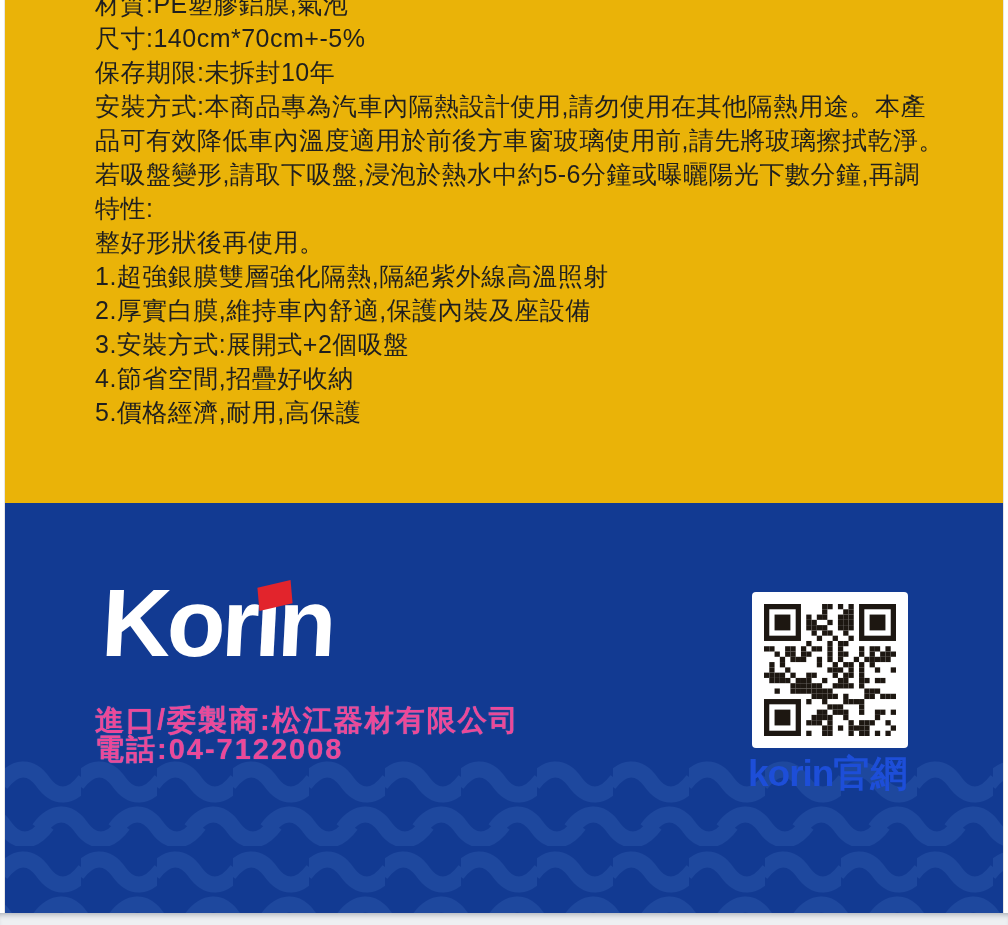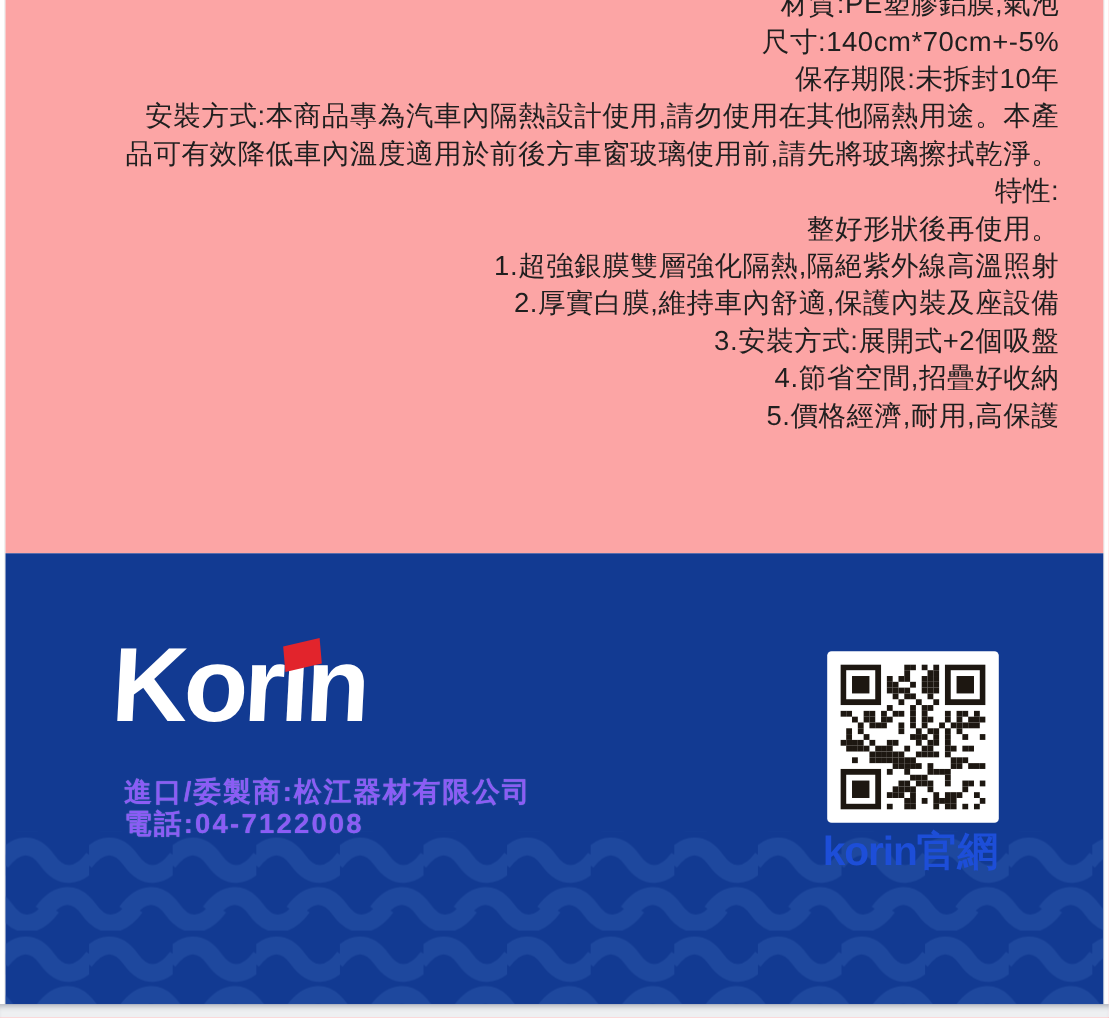--- a/index.html
+++ b/index.html
@@ -9,21 +9,21 @@
     background:#ffffff;
     font-family:"Liberation Sans","DejaVu Sans",sans-serif;
   }
   .edge { position:absolute; top:0; width:1px; height:913px; background:#e6e6e6; }
   .edge-left  { left:4px; }
   .edge-right { left:1003px; }
 
   
   .info-area {
     position:absolute; left:5px; top:0; width:998px; height:503px;
-    background:#fca5a5; overflow:hidden;text-align:right;
+    background:#eab308; overflow:hidden;
   }
   .info-text {
     position:absolute; left:90px; top:-13px; right:40px;
     color:#1f1f1f; font-size:25px; line-height:34px;
     letter-spacing:0.5px;
   }
   .info-line { white-space:nowrap; }
 
   
   .footer {
@@ -39,23 +39,23 @@
     transform:skewX(-3deg);
     white-space:nowrap;
   }
   .brand-accent {
     position:absolute; left:258px; top:584px;
     width:34px; height:23px; background:#e2242c;
     transform:rotate(-13deg) skewX(-8deg);
   }
 
   .company-block {
-    position:absolute; left:113px; top:706px;
-    color:#8b5cf6; font-weight:bold;
-    font-size:25px; line-height:29px; letter-spacing:2px;
+    position:absolute; left:95px; top:706px;
+    color:#ec4899; font-weight:bold;
+    font-size:29px; line-height:29px; letter-spacing:2px;
     text-shadow:0 0 1px rgba(255,255,255,0.4);
   }
   .company-line { white-space:nowrap; }
 
   .qr-box {
     position:absolute; left:752px; top:592px;
     width:156px; height:156px; background:#ffffff;
     border-radius:4px; padding:12px;
   }
   .qr-box svg { display:block; width:132px; height:132px; }
@@ -81,20 +81,21 @@
 <div class="edge edge-left"></div>
 <div class="edge edge-right"></div>
 
 <div class="info-area">
   <div class="info-text">
     <div class="info-line">材質:PE塑膠鋁膜,氣泡</div>
     <div class="info-line">尺寸:140cm*70cm+-5%</div>
     <div class="info-line">保存期限:未拆封10年</div>
     <div class="info-line">安裝方式:本商品專為汽車內隔熱設計使用,請勿使用在其他隔熱用途。本產</div>
     <div class="info-line">品可有效降低車內溫度適用於前後方車窗玻璃使用前,請先將玻璃擦拭乾淨。</div>
+    <div class="info-line">若吸盤變形,請取下吸盤,浸泡於熱水中約5-6分鐘或曝曬陽光下數分鐘,再調</div>
     <div class="info-line">特性:</div>
     <div class="info-line">整好形狀後再使用。</div>
     <div class="info-line">1.超強銀膜雙層強化隔熱,隔絕紫外線高溫照射</div>
     <div class="info-line">2.厚實白膜,維持車內舒適,保護內裝及座設備</div>
     <div class="info-line">3.安裝方式:展開式+2個吸盤</div>
     <div class="info-line">4.節省空間,招疊好收納</div>
     <div class="info-line">5.價格經濟,耐用,高保護</div>
   </div>
 </div>
 

